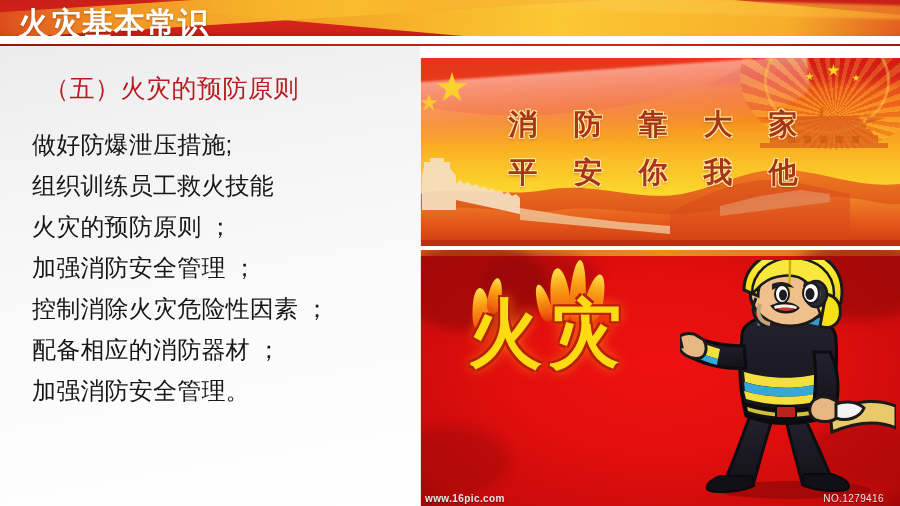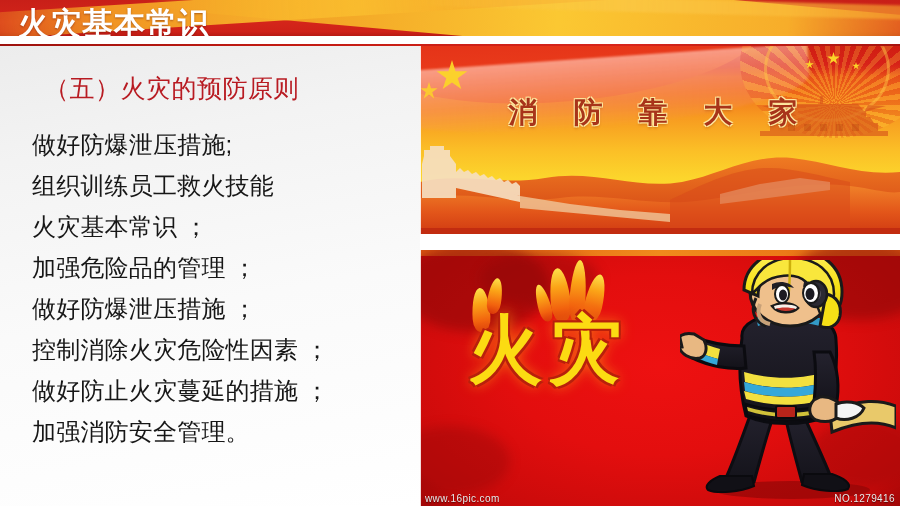--- a/index.html
+++ b/index.html
@@ -108,21 +108,21 @@
   
   #right-column {
     position: absolute;
     left: 420px; top: 46px;
     width: 480px; height: 460px;
   }
 
   
   #slogan-image {
     position: absolute;
-    left: 0; top: 0;
+    left: 0; top: 12px;
     width: 480px; height: 188px;
     overflow: hidden;
     background:
       linear-gradient(180deg,
         #e02715 0%,
         #e84a18 11%,
         #f2741b 24%,
         #f79b20 38%,
         #fbbe26 55%,
         #fcd52c 70%,
@@ -251,21 +251,21 @@
   #smoke-3 { right: -30px; top: -10px; width: 140px; height: 80px; }
   #smoke-4 { left: -30px; bottom: 10px; width: 120px; height: 70px; opacity: .6; }
   #smoke-5 { right: -20px; bottom: 18px; width: 110px; height: 70px; opacity: .55; }
   #fire-topband {
     position: absolute; left: 0; top: 0; width: 480px; height: 6px;
     background: linear-gradient(90deg,#e05a12,#f08a1c,#e86a14);
   }
 
   #fire-word {
     position: absolute;
-    left: 28px; top: 52px;
+    left: 28px; top: 36px;
     width: 200px;
     text-align: center;
     z-index: 5;
   }
   #fire-word-text {
     font-size: 74px;
     font-weight: bold;
     color: #fcdb12;
     letter-spacing: 6px;
     line-height: 96px;
@@ -298,22 +298,22 @@
 
   .watermark {
     position: absolute;
     bottom: 2px;
     font-size: 10px;
     color: #e9e9e9;
     letter-spacing: 0.4px;
     z-index: 8;
     text-shadow: 0 1px 1px rgba(0,0,0,0.5);
   }
-  #watermark-left { left: 5px; }
-  #watermark-right { right: 5px; }
+  #watermark-left { left: 5px; font-weight: bold; }
+  #watermark-right { right: 16px; }
 
   #right-border {
     position: absolute;
     left: 420px; top: 46px;
     width: 1px; height: 460px;
     background: rgba(255,255,255,0.85);
   }
 </style>
 </head>
 <body>
@@ -326,25 +326,24 @@
     <div class="swoosh" id="swoosh-c"></div>
     <div id="header-title">火灾基本常识</div>
   </div>
   <div id="header-underline"></div>
 
   <div id="left-panel">
     <div id="section-title">（五）火灾的预防原则</div>
     <div id="body-lines">
       <div class="body-line">做好防爆泄压措施;</div>
       <div class="body-line">组织训练员工救火技能</div>
-      <div class="body-line">火灾基本常识 ；</div>
-      <div class="body-line">加强危险品的管理 ；</div>
-      <div class="body-line">做好防爆泄压措施 ；</div>
+      <div class="body-line">火灾的预防原则 ；</div>
+      <div class="body-line">加强消防安全管理 ；</div>
       <div class="body-line">控制消除火灾危险性因素 ；</div>
-      <div class="body-line">做好防止火灾蔓延的措施 ；</div>
+      <div class="body-line">配备相应的消防器材 ；</div>
       <div class="body-line">加强消防安全管理。</div>
     </div>
   </div>
 
   <div id="right-column">
 
     <div id="slogan-image">
       <div id="slogan-red-top"></div>
       <div id="slogan-red-curve"></div>
       <div id="slogan-pink-wave"></div>
@@ -401,20 +400,21 @@
           <path d="M300 52 L340 42 L380 36 L410 40 L410 48 L300 62 Z"></path>
         </g>
         <g fill="#d8481a" opacity="0.5">
           <path d="M250 58 C 280 44, 310 28, 345 26 C 372 25, 400 34, 430 40 L430 92 L250 92 Z"></path>
         </g>
         <rect x="0" y="86" width="480" height="6" fill="#c22c10"></rect>
       </svg>
 
       <div id="slogan-text">
         <div class="slogan-line">消 防 靠 大 家</div>
+        <div class="slogan-line">平 安 你 我 他</div>
       </div>
     </div>
 
     <div id="fire-image">
       <div id="fire-topband"></div>
       <div class="smoke" id="smoke-1"></div>
       <div class="smoke" id="smoke-2"></div>
       <div class="smoke" id="smoke-3"></div>
       <div class="smoke" id="smoke-4"></div>
       <div class="smoke" id="smoke-5"></div>

